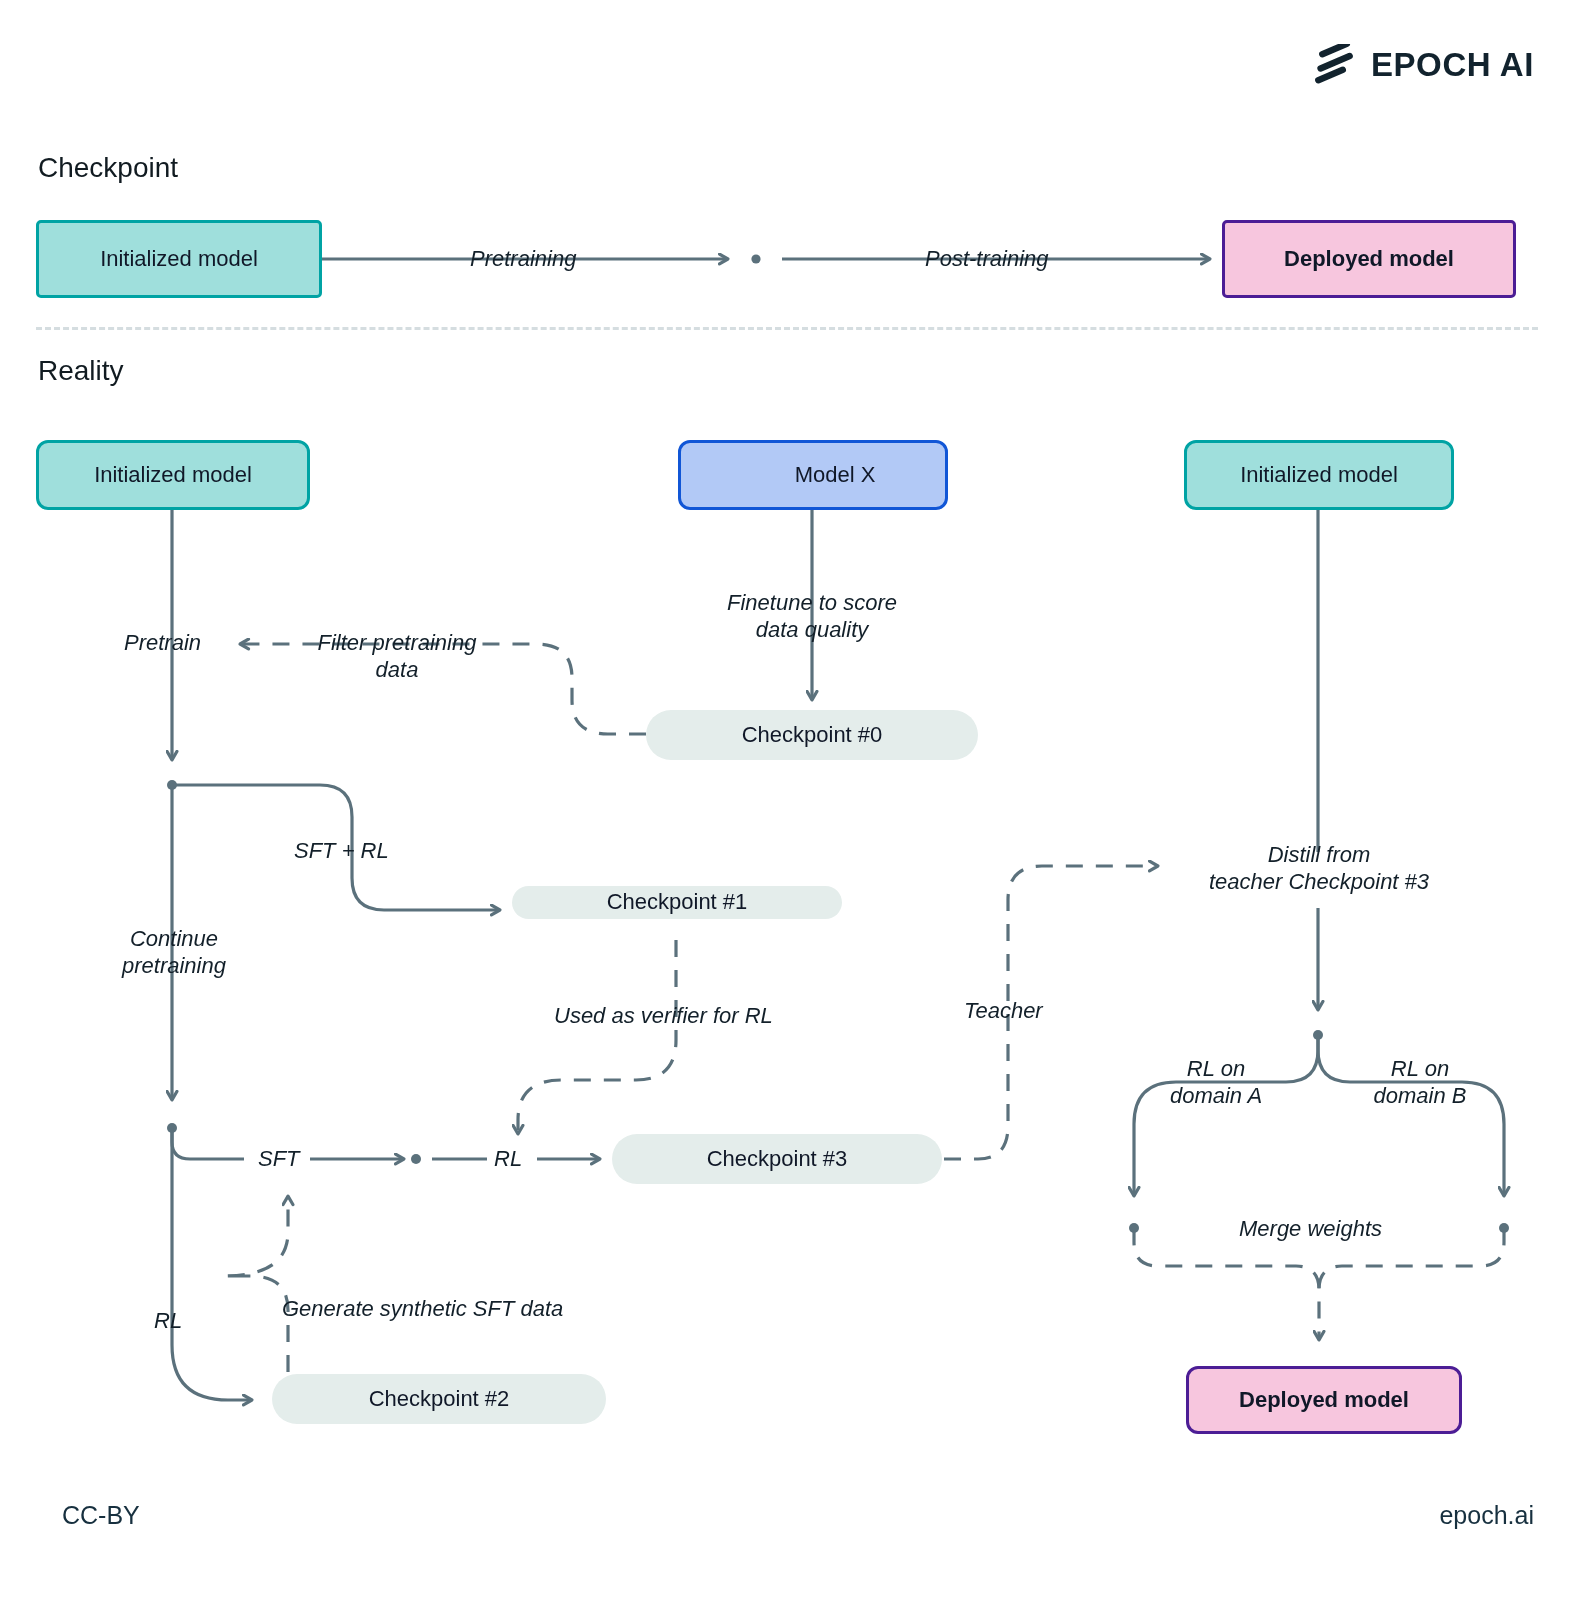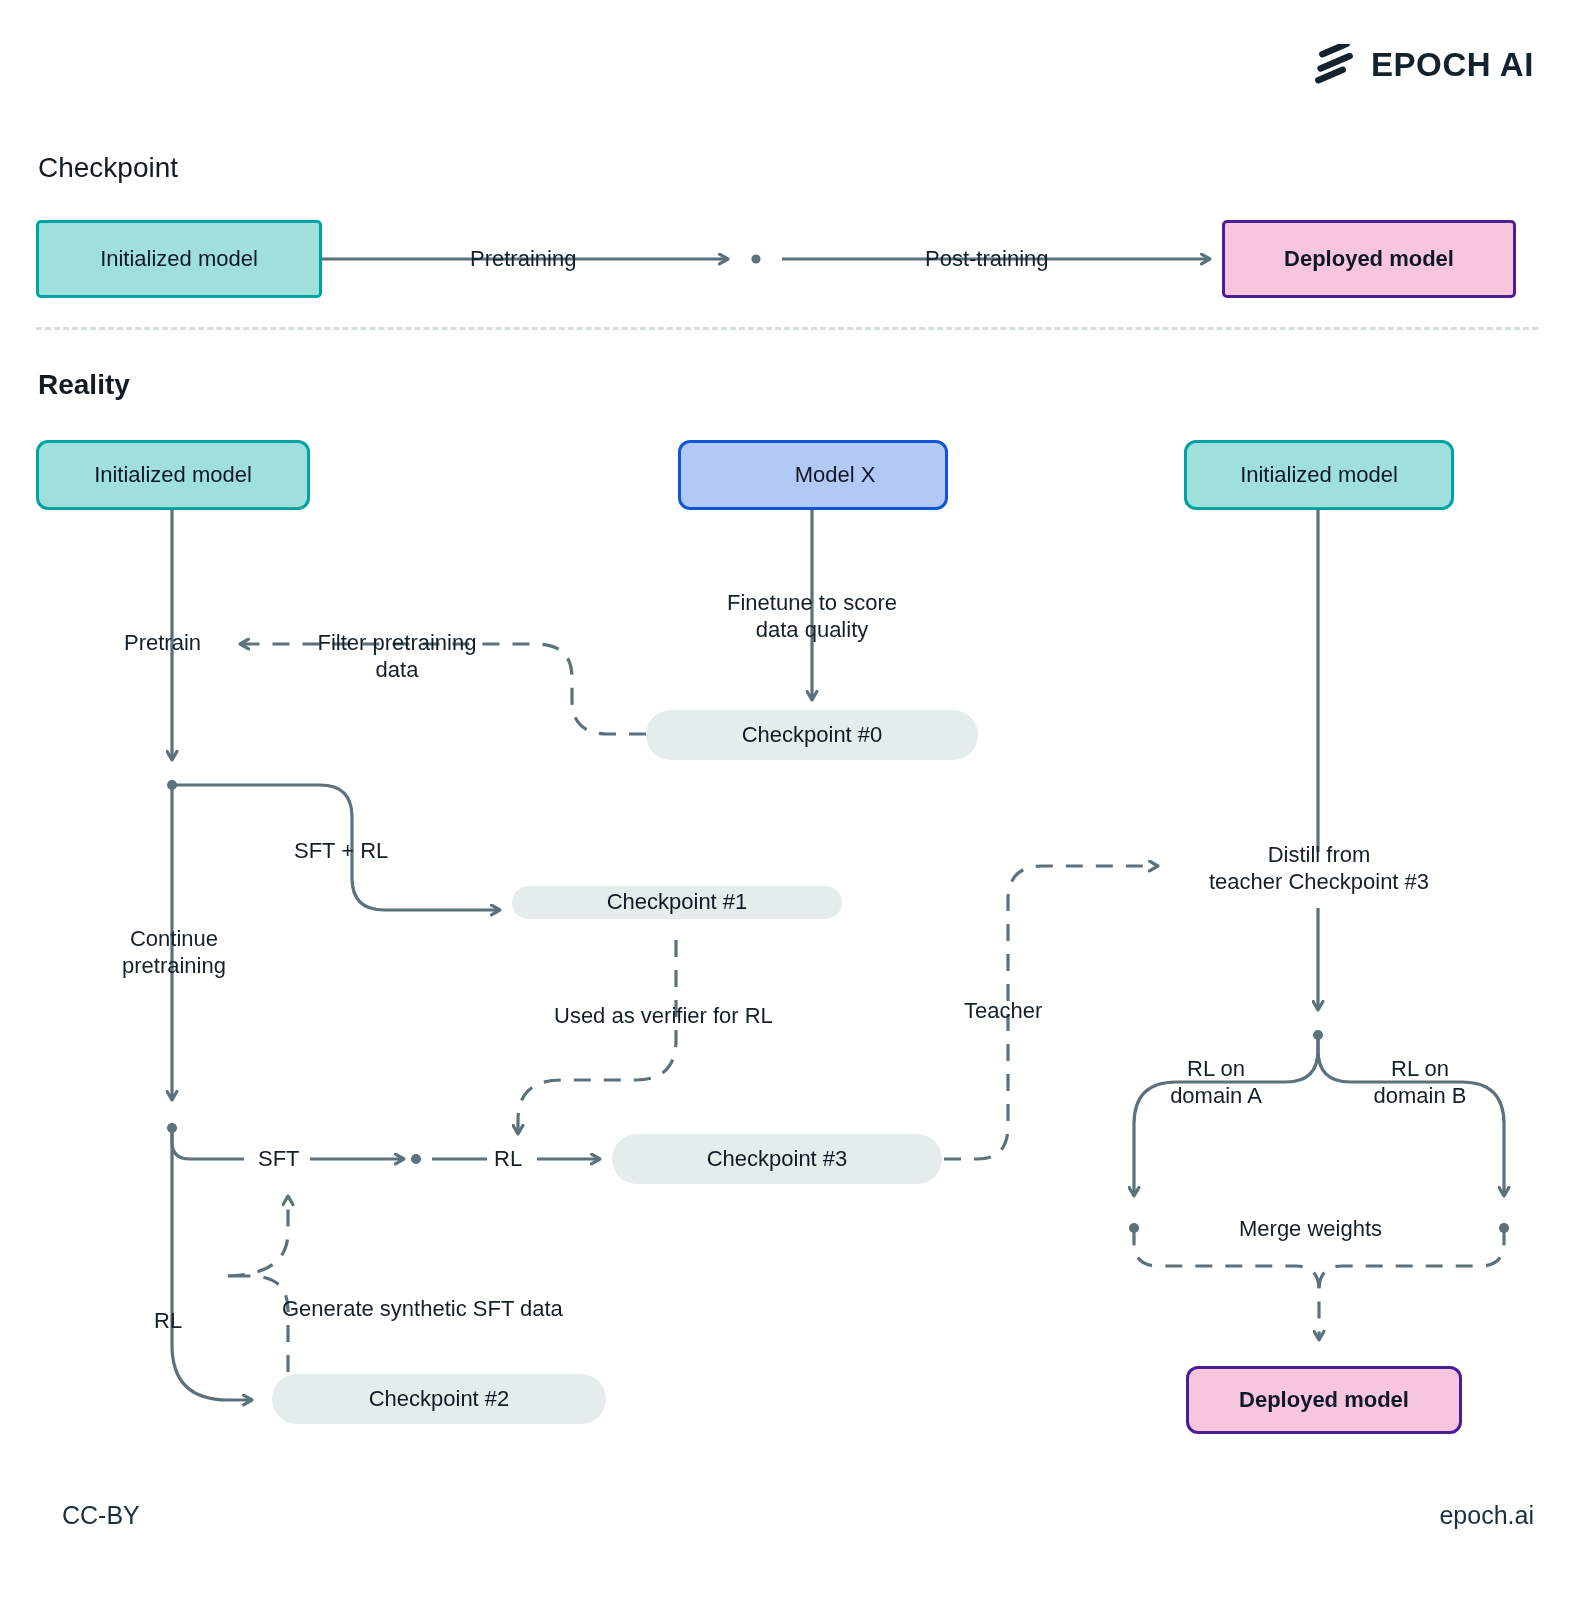--- a/index.html
+++ b/index.html
@@ -51,21 +51,21 @@
   }
 
   
   .section-label {
     position: absolute;
     font-size: 28px;
     font-weight: 400;
     color: #111b21;
   }
   #label-expectation { left: 38px; top: 152px; }
-  #label-reality     { left: 38px; top: 369px; font-weight: bold; }
+  #label-reality     { left: 38px; top: 355px; }
 
   
   #divider {
     position: absolute;
     left: 36px;
     top: 327px;
     width: 1502px;
     height: 0;
     border-top: 3px dashed #d5dde0;
   }
@@ -114,20 +114,21 @@
   }
   .node.ckpt {
     background: #e4edeb;
     border: none;
     border-radius: 26px;
   }
 
   
   .elabel {
     position: absolute;
+    font-style: italic;
     font-size: 22px;
     color: #13202a;
     line-height: 1.22;
     text-align: center;
     white-space: pre-line;
   }
   .elabel.nowrap { white-space: nowrap; }
 
   
   #wires {

